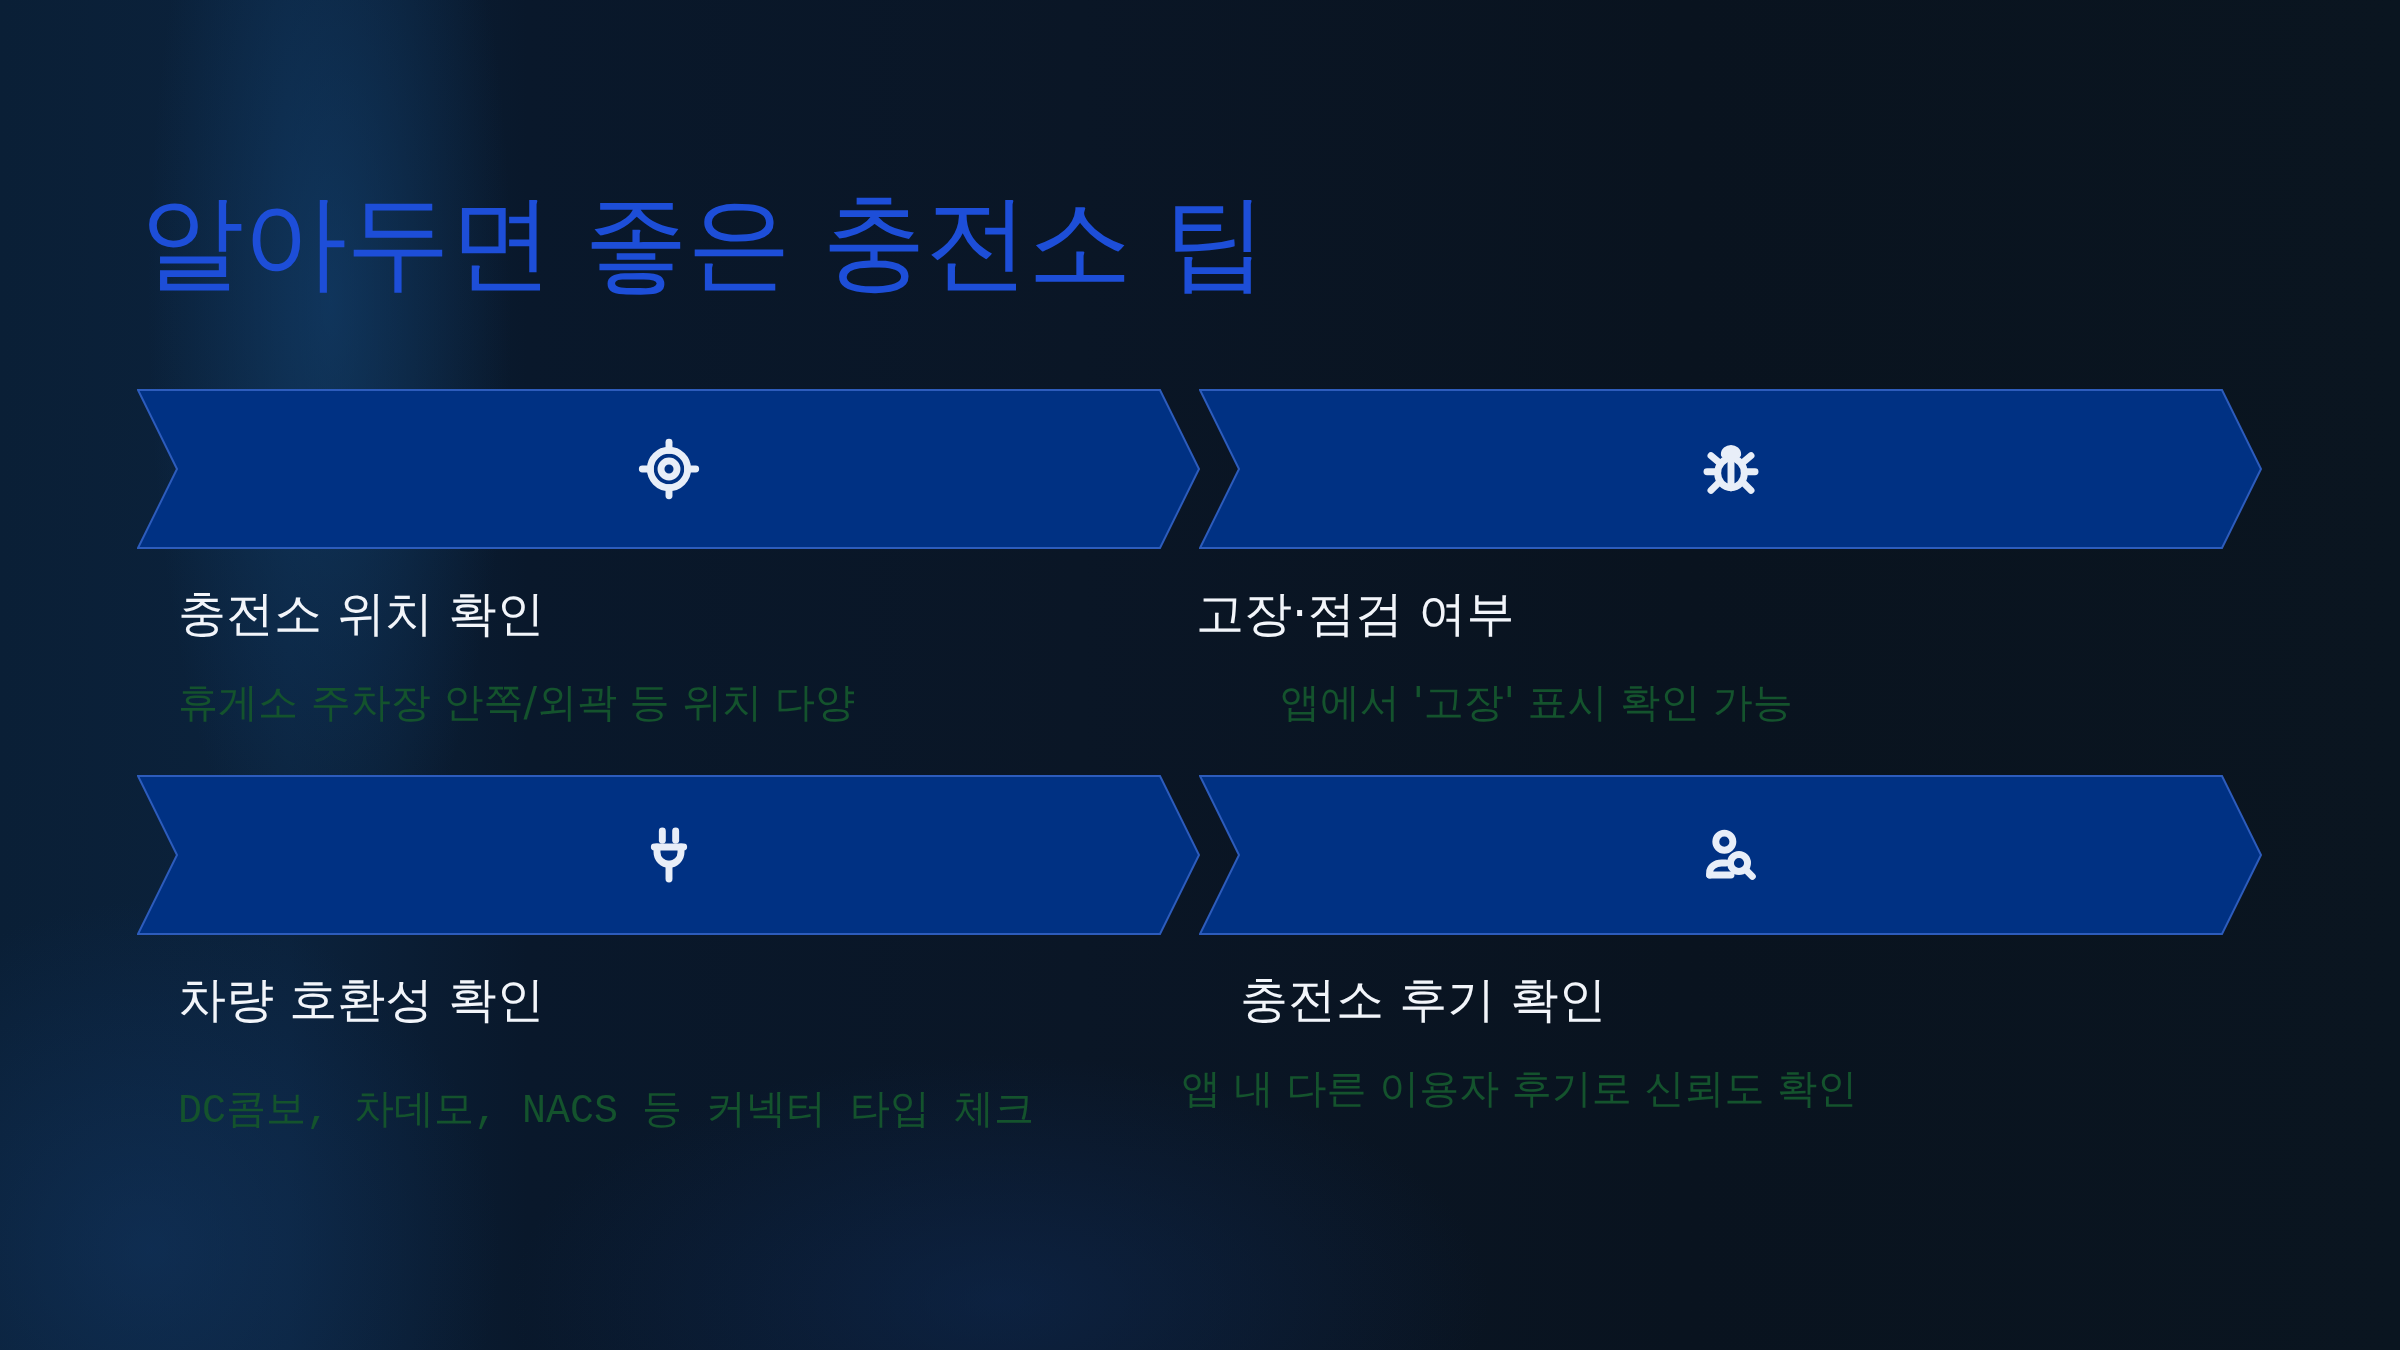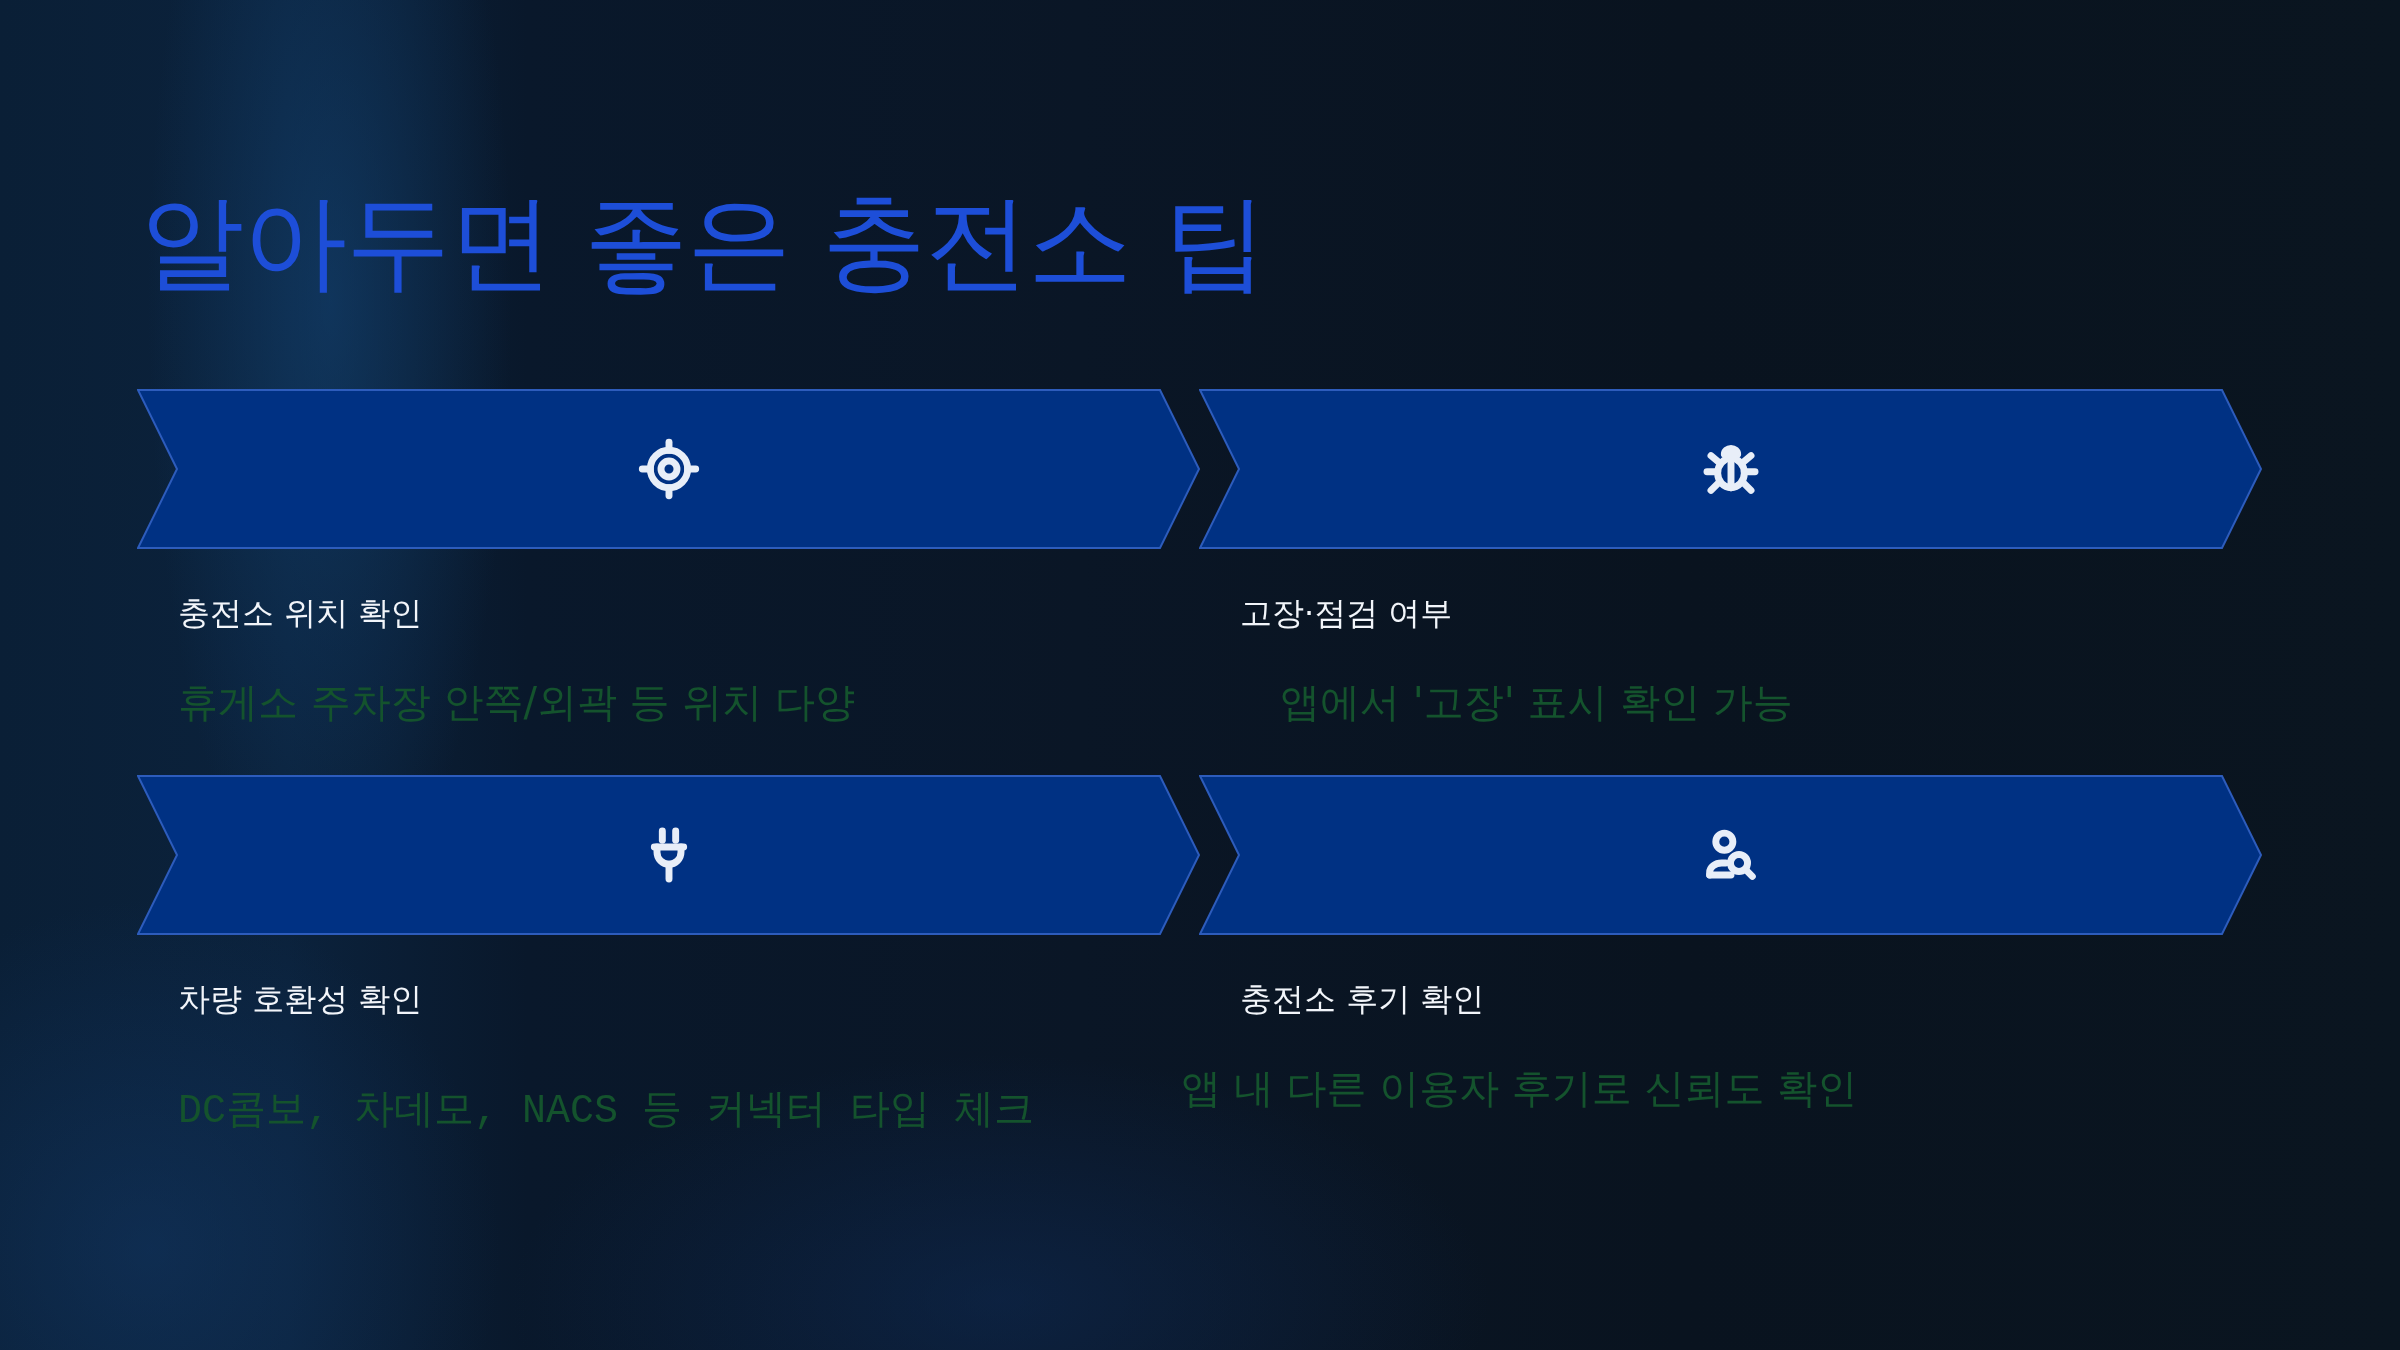--- a/index.html
+++ b/index.html
@@ -18,21 +18,21 @@
     font-size: 104px; line-height: 120px; font-weight: 400;
     letter-spacing: -1px; color: #1d4ed8; white-space: nowrap;
   }
   .chev {
     position: absolute; width: 1064px; height: 160px;
   }
   .chev svg.shape { position: absolute; left: 0; top: 0; width: 1064px; height: 160px; }
   .chev .icon { position: absolute; width: 64px; height: 64px; stroke: #e8eef8; fill: none;
     stroke-width: 2.6; stroke-linecap: round; stroke-linejoin: round; }
   .heading {
-    position: absolute; font-size: 32px; line-height: 60px; color: #f2f5fa; white-space: nowrap;
+    position: absolute; font-size: 48px; line-height: 60px; color: #f2f5fa; white-space: nowrap;
   }
   .desc {
     position: absolute; font-size: 40px; line-height: 50px; color: #14532d; white-space: nowrap;
   }
   .desc.serif { font-family: Liberation Mono, monospace; margin-top: 24px; }
 </style>
 </head>
 <body>
 
 <div>
@@ -64,21 +64,21 @@
       <ellipse cx="12" cy="13.5" rx="5" ry="5.5"></ellipse>
       <line x1="12" y1="10" x2="12" y2="19"></line>
       <line x1="3" y1="13" x2="7" y2="13"></line>
       <line x1="17" y1="13" x2="21" y2="13"></line>
       <line x1="4.5" y1="7" x2="7.5" y2="9.5"></line>
       <line x1="19.5" y1="7" x2="16.5" y2="9.5"></line>
       <line x1="4.5" y1="20" x2="7.5" y2="17"></line>
       <line x1="19.5" y1="20" x2="16.5" y2="17"></line>
     </svg>
   </div>
-  <div class="heading" style="left:1240px; top:583px;">고장·점검 여부</div>
+  <div class="heading" style="left:1196px; top:583px;">고장·점검 여부</div>
   <div class="desc" style="left:1240px; top:677px;margin-left:40px;">앱에서 '고장' 표시 확인 가능</div>
 
   <div class="chev" style="left:137px; top:775px;">
     <svg class="shape" viewBox="0 0 1064 160">
       <polygon points="1,1 1023,1 1062,80 1023,159 1,159 40,80" fill="#003183" stroke="#2d5cbc" stroke-width="2"></polygon>
     </svg>
     <svg class="icon" style="left:500px; top:48px;" viewBox="0 0 24 24">
       <line x1="9.5" y1="3" x2="9.5" y2="6.5"></line>
       <line x1="14.5" y1="3" x2="14.5" y2="6.5"></line>
       <path d="M6.5 9 H17.5"></path>

